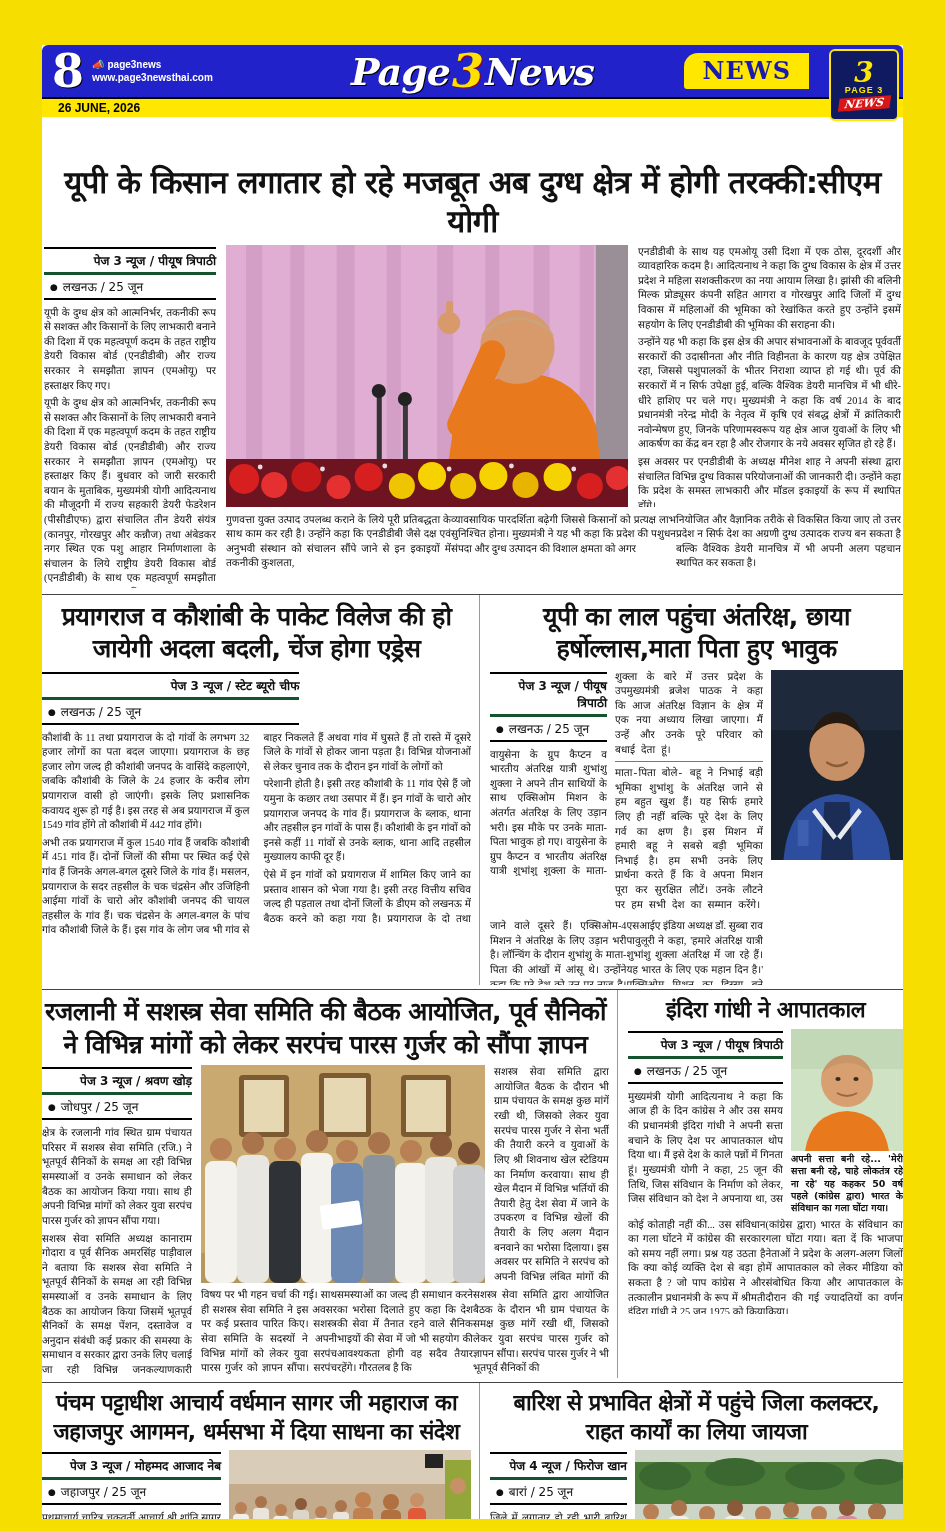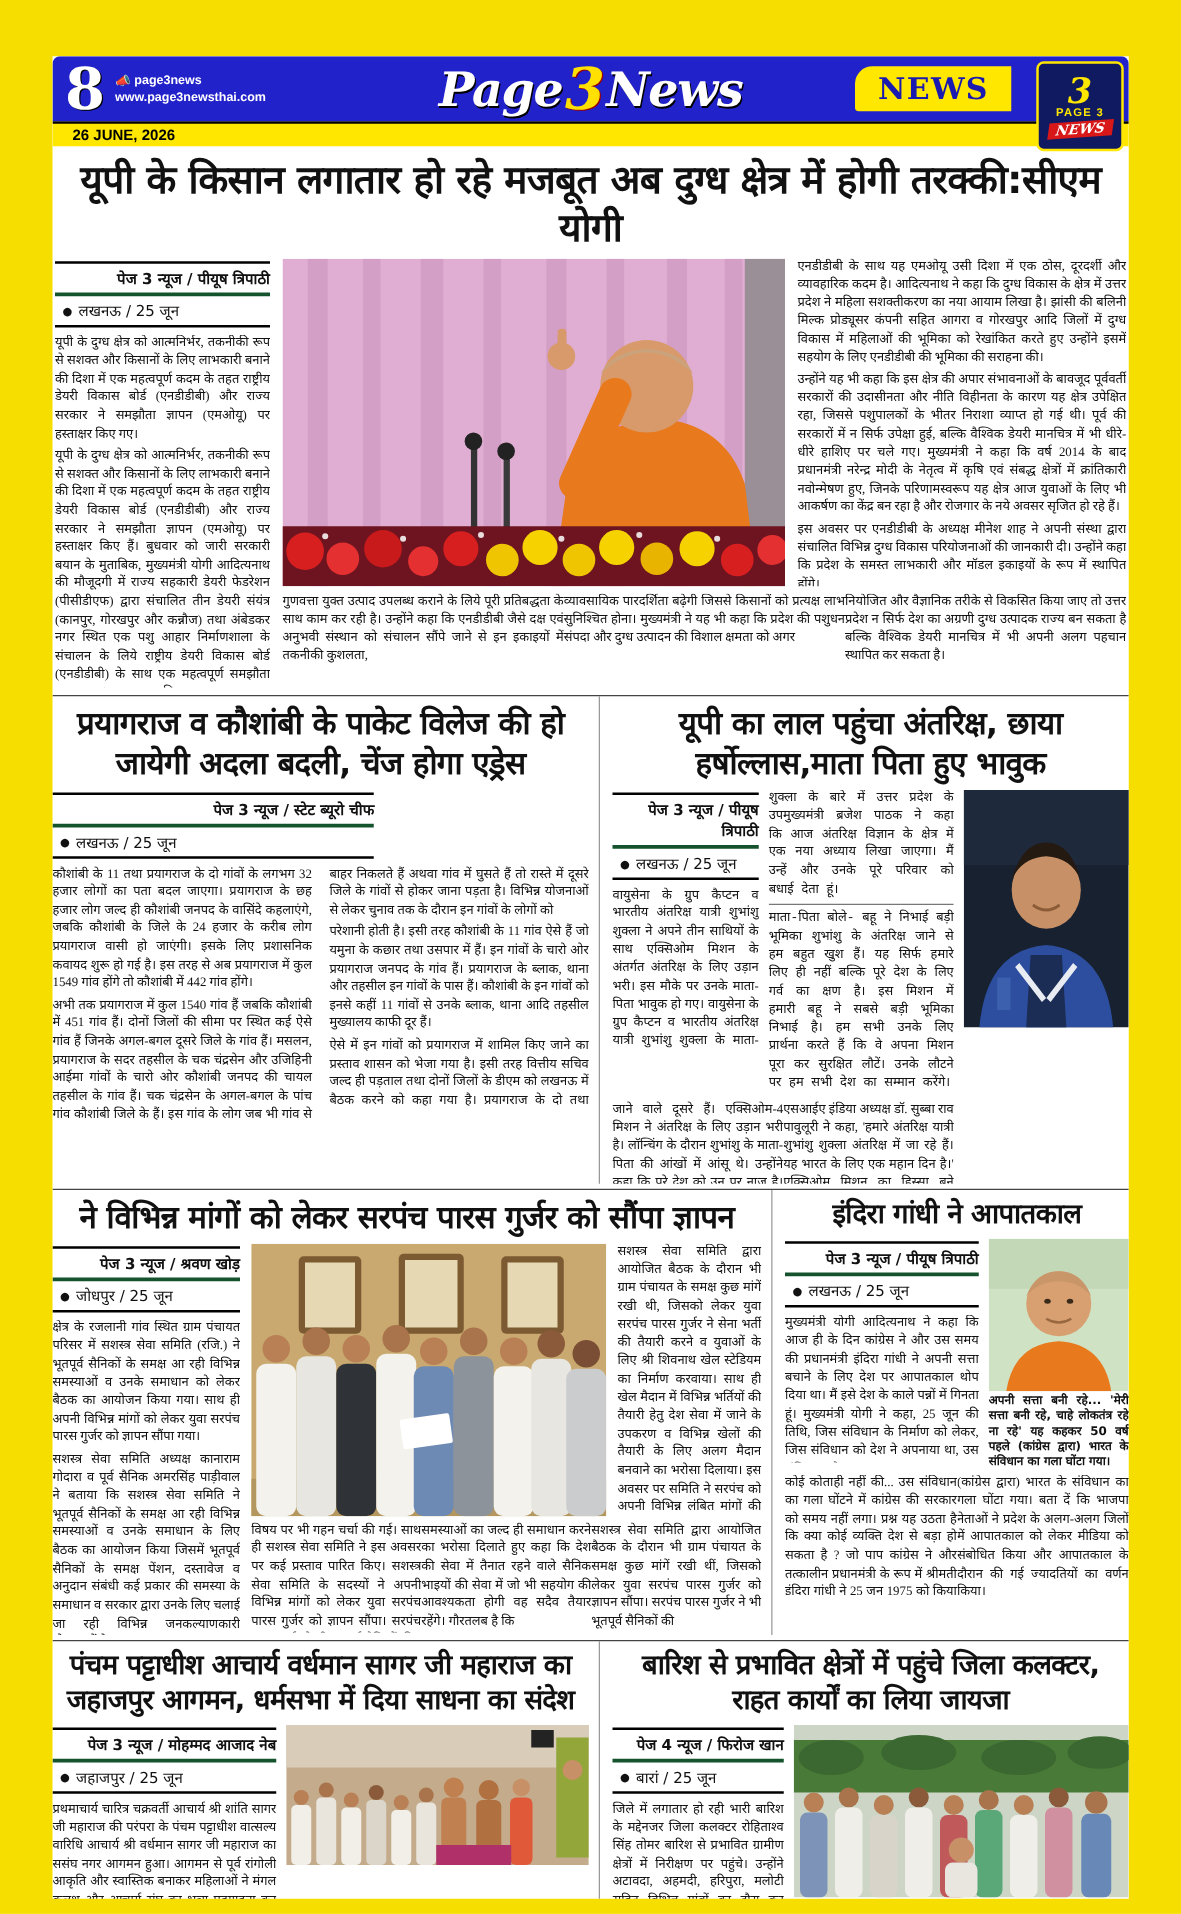--- a/index.html
+++ b/index.html
@@ -37,21 +37,21 @@
     background: #101a60; border: 2px solid #ffe700; border-radius: 6px;
     display: flex; flex-direction: column; align-items: center; justify-content: center;
   }
   .mast-badge .b3 { color: #ffe700; font-family: "DejaVu Serif", serif; font-weight: bold; font-style: italic; font-size: 28px; line-height: 0.9; }
   .mast-badge .bp3 { color: #ffe700; font-family: "Liberation Sans", sans-serif; font-weight: bold; font-size: 9px; letter-spacing: 1px; }
   .mast-badge .bnews { background: #d81818; color: #fff; font-family: "DejaVu Serif", serif; font-style: italic; font-weight: bold; font-size: 11px; padding: 0 6px; transform: skewX(-12deg) rotate(-4deg); margin-top: 2px; }
   .date-strip { background: #ffe700; border-top: 2px solid #000; height: 20px; display: flex; align-items: center; padding-left: 16px; }
   .date-strip .date { font-family: "Liberation Sans", sans-serif; font-weight: bold; font-size: 12px; color: #000; }
 
   
-  .lead-headline { font-family: "DejaVu Sans", sans-serif; font-weight: 800; font-size: 31px; line-height: 1.25; text-align: center; padding: 8px 2px 4px 2px; letter-spacing: -0.5px; }
+  .lead-headline { font-family: "DejaVu Sans", sans-serif; font-weight: 800; font-size: 31px; line-height: 1.25; text-align: center; padding: 8px 2px 4px 2px; letter-spacing: -0.5px; margin-top: 38px; }
   .sec-headline { font-family: "DejaVu Sans", sans-serif; font-weight: 800; font-size: 25px; line-height: 1.3; text-align: center; padding: 6px 2px 4px 2px; letter-spacing: -0.5px; }
   .sec-headline.small { font-size: 22px; }
   .byline { margin: 2px 0 6px 0; font-family: "DejaVu Sans", sans-serif; }
   .byline .b1 { border-top: 2.5px solid #000; border-bottom: 3px solid #14532d; text-align: right; font-weight: bold; font-size: 12px; padding: 3px 0; }
   .byline .b2 { border-bottom: 2.5px solid #000; font-weight: normal; font-size: 12px; padding: 3px 0 3px 6px; }
   .byline .dot { font-size: 9px; vertical-align: 1px; margin-right: 5px; }
 
   
   .bodytext p { font-size: 10.3px; line-height: 1.42; text-align: justify; text-justify: inter-word; margin-bottom: 3px; }
   .clip { overflow: hidden; }
@@ -267,20 +267,21 @@
                 <p>एसआईए इंडिया अध्यक्ष डॉ. सुब्बा राव पावुलूरी ने कहा, 'हमारे अंतरिक्ष यात्री शुभांशु शुक्ला अंतरिक्ष में जा रहे हैं। यह भारत के लिए एक महान दिन है।' एक्सिओम मिशन का हिस्सा बने भारतीय अंतरिक्ष यात्री ग्रुप कैप्टन शुभांशु</p>
               </div>
           </div>
         </div>
       </div>
     </div>
 
     <div class="row3">
       <div class="half-l">
         <div class="sec-headline">
+          <div>रजलानी में सशस्त्र सेवा समिति की बैठक आयोजित, पूर्व सैनिकों</div>
           <div>ने विभिन्न मांगों को लेकर सरपंच पारस गुर्जर को सौंपा ज्ञापन</div>
         </div>
         <div class="raj-grid">
           <div class="raj-left">
             <div class="byline">
               <div class="b1">पेज 3 न्यूज /  श्रवण खोड़</div>
               <div class="b2"><span class="dot">●</span><span>जोधपुर  /  25  जून</span></div>
             </div>
             <div class="bodytext clip" style="height:252px">
               <p>क्षेत्र के रजलानी गांव स्थित ग्राम पंचायत परिसर में सशस्त्र सेवा समिति (रजि.) ने भूतपूर्व सैनिकों के समक्ष आ रही विभिन्न समस्याओं व उनके समाधान को लेकर बैठक का आयोजन किया गया। साथ ही अपनी विभिन्न मांगों को लेकर युवा सरपंच पारस गुर्जर को ज्ञापन सौंपा गया।</p>

